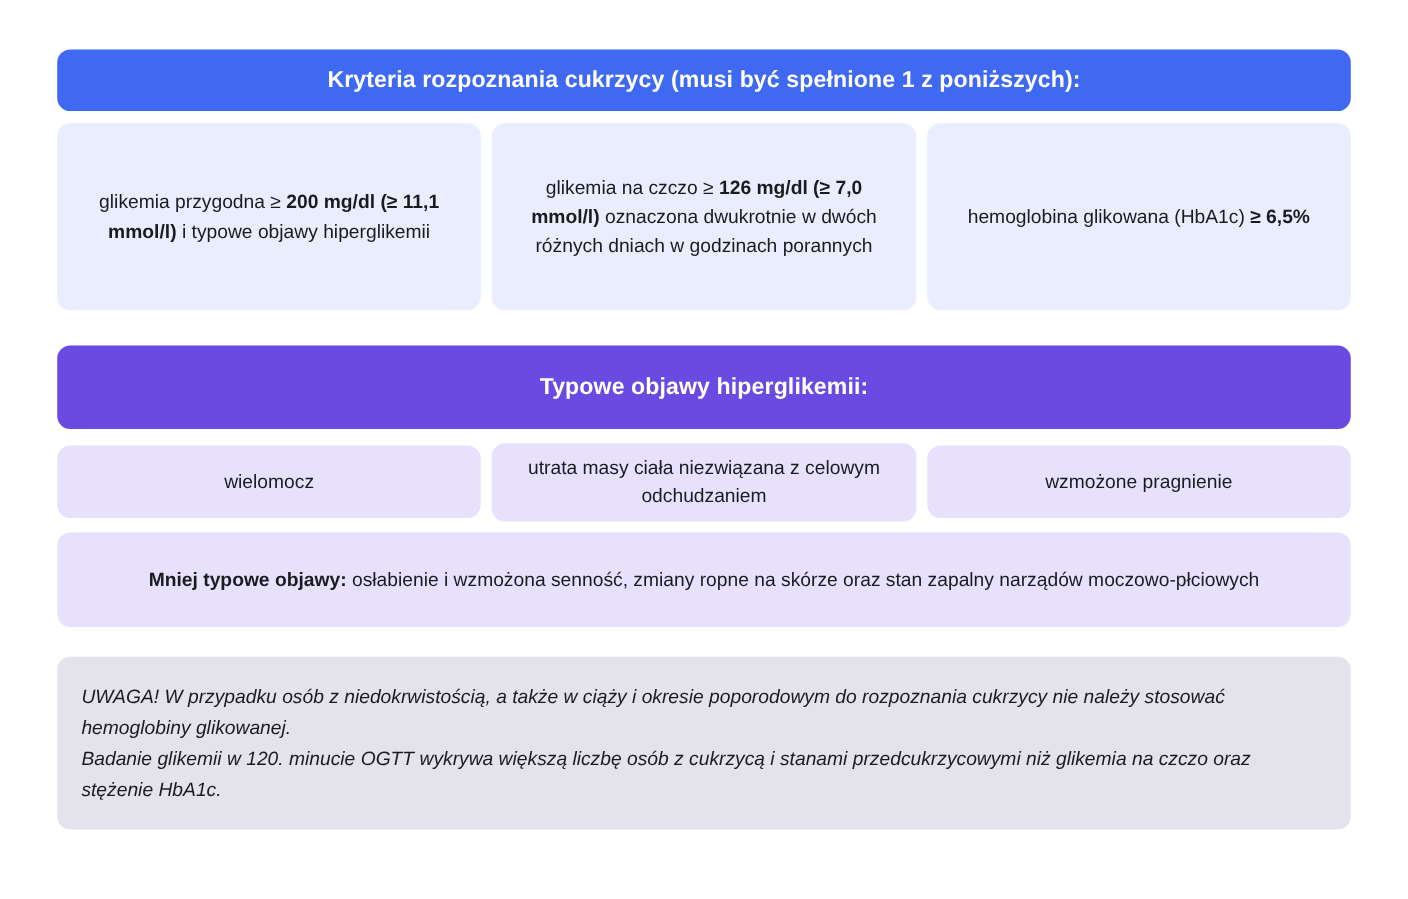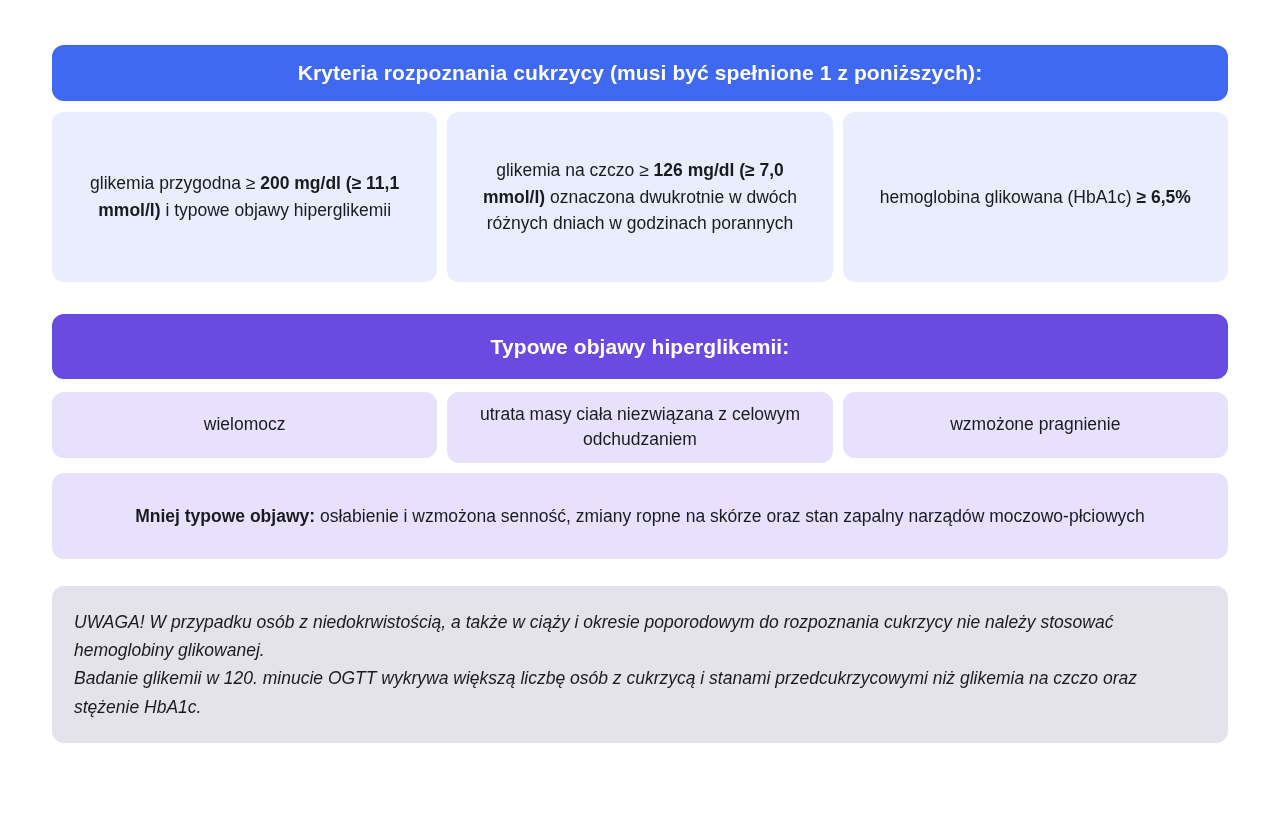--- a/index.html
+++ b/index.html
@@ -35,29 +35,29 @@
     display: flex;
     align-items: center;
     justify-content: center;
     letter-spacing: 0.1px;
   }
   .section-bar.criteria {
     height: 56px;
     background: #4069f2;
   }
   .section-bar.symptoms {
-    height: 65px;
+    height: 76px;
     background: #6a4be1;
   }
 
   
   .card-row {
     display: flex;
     gap: 10px;
-    align-items: flex-start;
+    align-items: center;
   }
   .row-gap-criteria { margin-top: 11px; }
   .row-gap-symptoms { margin-top: 13px; }
 
   .card {
     border-radius: 12px;
     display: flex;
     align-items: center;
     justify-content: center;
     text-align: center;

